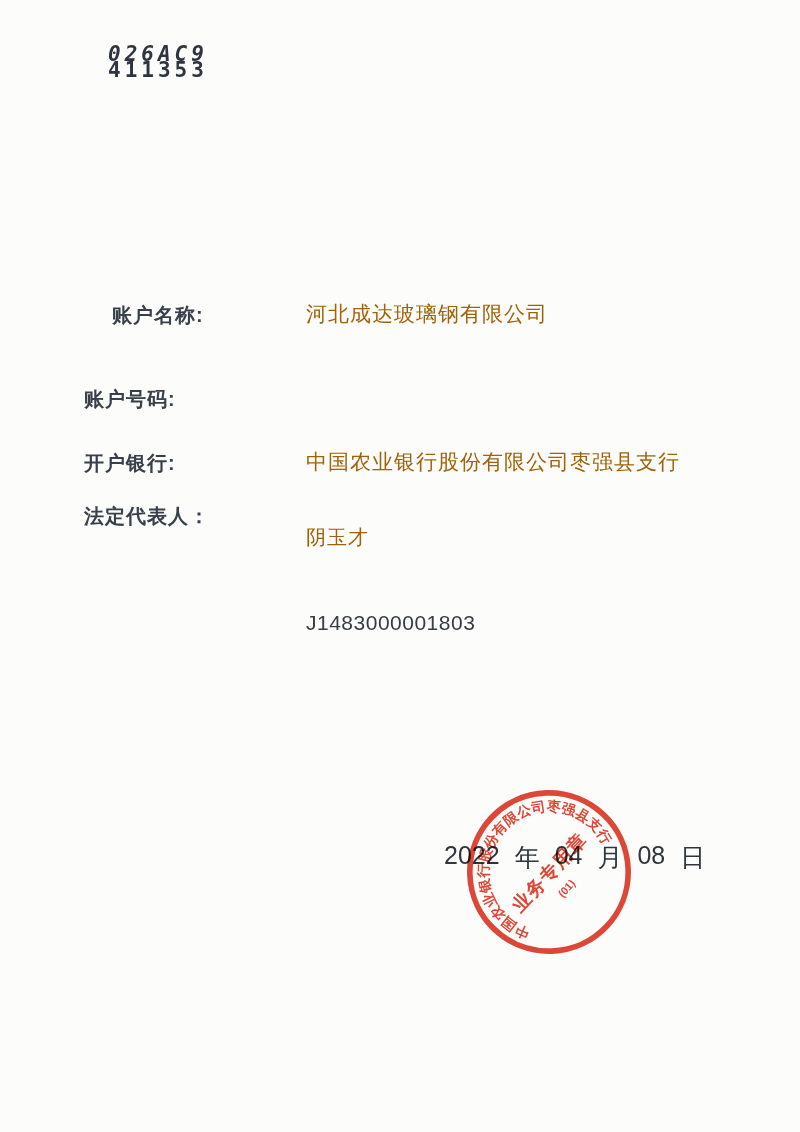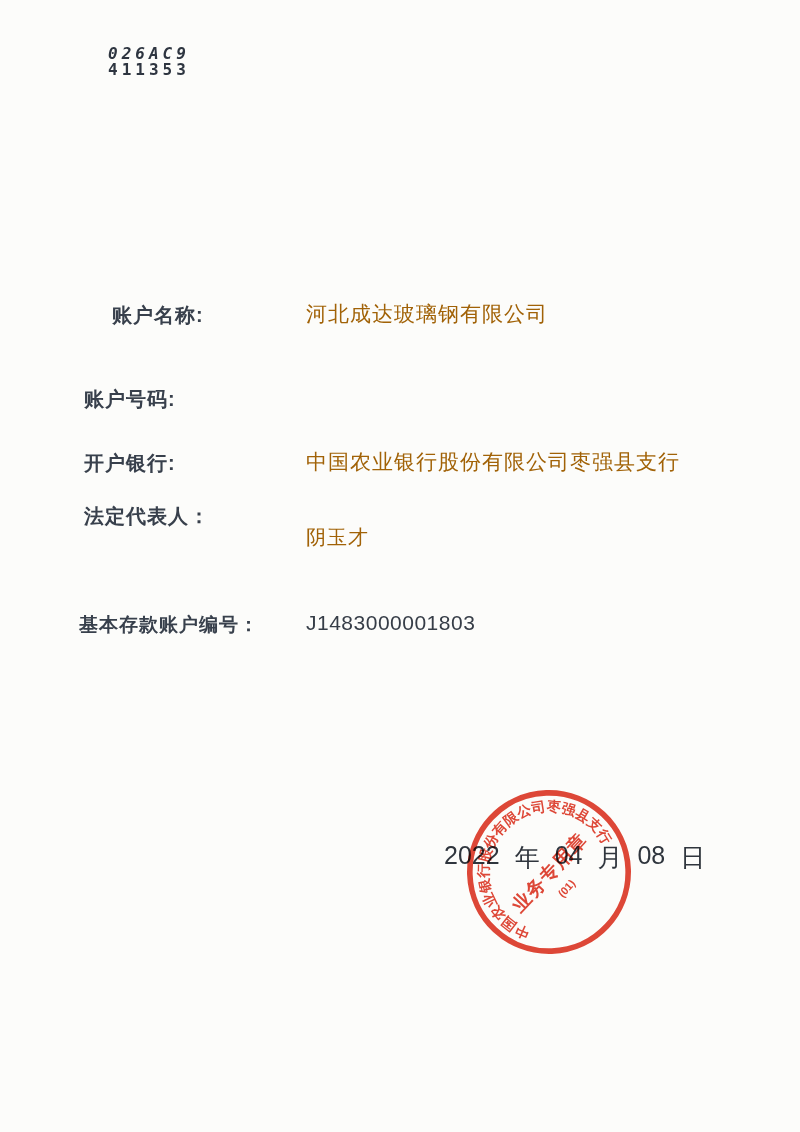--- a/index.html
+++ b/index.html
@@ -8,21 +8,21 @@
     width:800px;height:1132px;
     margin:0 auto;
     background:#fcfcfa;
     overflow:hidden;
     font-family:"Liberation Sans",sans-serif;
     color:#333a44;
   }
   .scan-code{
     position:absolute;left:108px;top:46px;
     font-family:"DejaVu Sans Mono",monospace;
-    font-weight:bold;font-size:16px;line-height:16px;
+    font-weight:bold;font-size:21px;line-height:16px;
     letter-spacing:4px;color:#2e3540;
   }
   .scan-code .l1{font-style:italic;}
   .doc-title{
     position:absolute;left:0;top:172px;width:100%;
     text-align:center;
     font-family:"DejaVu Serif","Liberation Serif",serif;
     font-weight:bold;font-size:33px;letter-spacing:2px;
     color:#333b49;
   }
@@ -79,21 +79,20 @@
   <div class="val r1">河北成达玻璃钢有限公司</div>
 
   <div class="lbl r2">账户号码:</div>
 
   <div class="lbl r3">开户银行:</div>
   <div class="val r3">中国农业银行股份有限公司枣强县支行</div>
 
   <div class="lbl r4a">法定代表人：</div>
   <div class="val r4">阴玉才</div>
 
-  <div class="lbl r5">基本存款账户编号：</div>
   <div class="val r5 num">J1483000001803</div>
 
   <div class="date-row">
     <span>2022</span>
     <span class="unit">年</span>
     <span>04</span>
     <span class="unit">月</span>
     <span>08</span>
     <span class="unit">日</span>
   </div>

